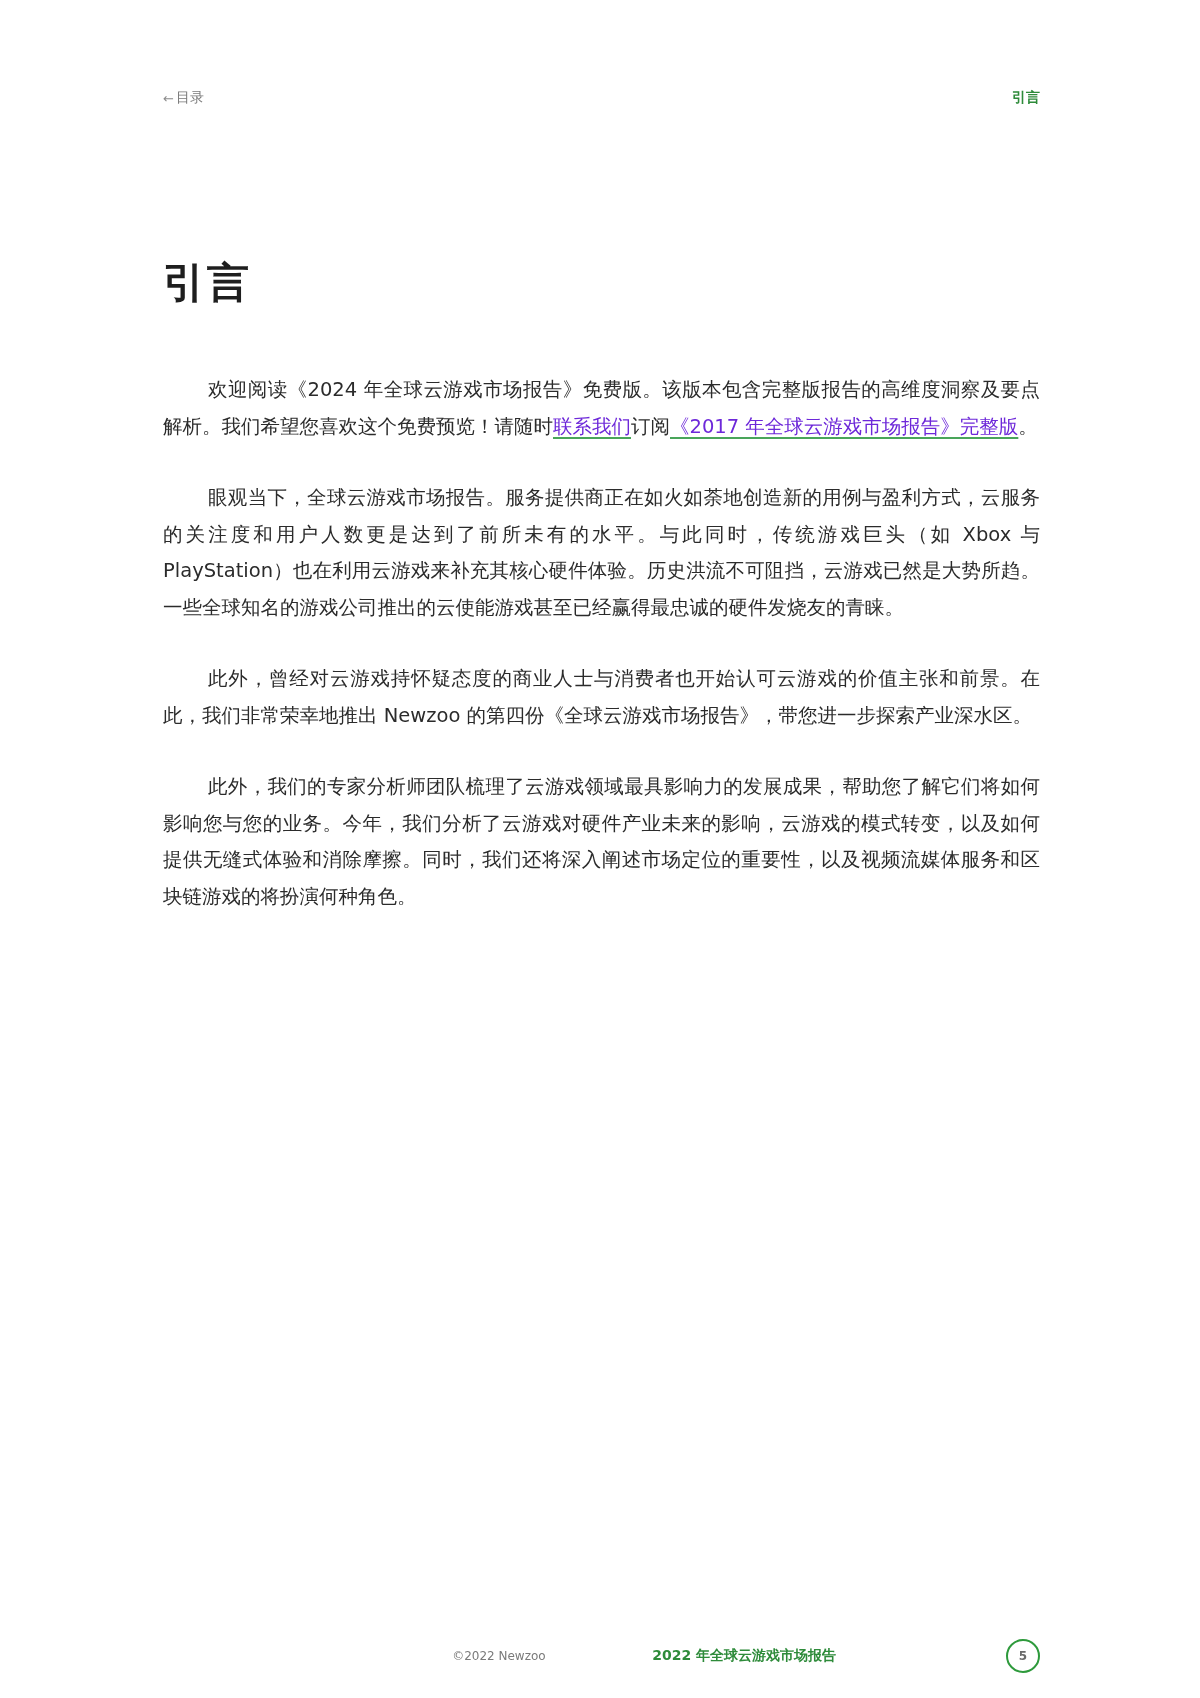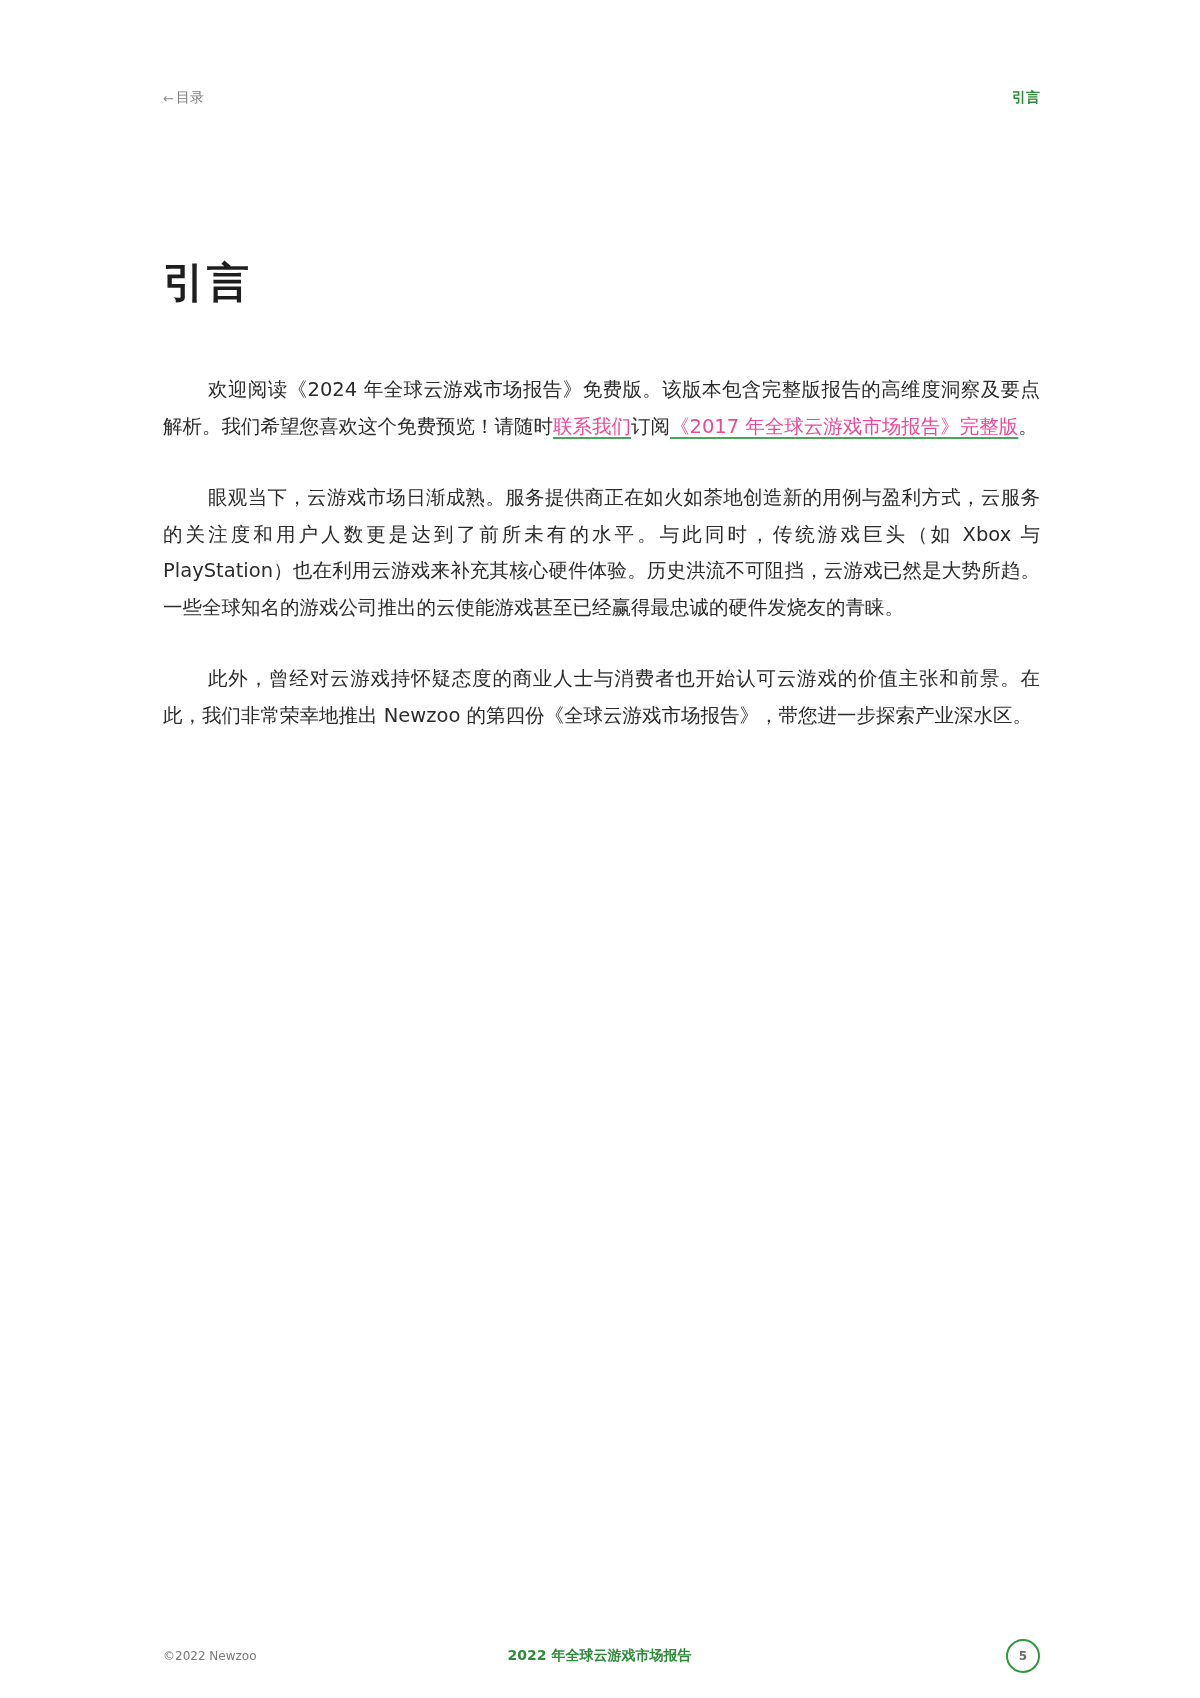--- a/index.html
+++ b/index.html
@@ -60,35 +60,35 @@
     }
     .para {
       margin: 0 0 35px 0;
       font-size: 19.5px;
       line-height: 36.5px;
       text-indent: 45px;
       text-align: justify;
       color: #2b2b2b;
     }
     .link {
-      color: #ec4899;
+      color: #6d28d9;
       text-decoration: underline;
       text-decoration-color: #49a55a;
       text-underline-offset: 4px;
       text-decoration-thickness: 2px;
     }
     .footer {
       position: absolute;
       top: 1638px;
       left: 163px;
       right: 160px;
       height: 36px;
       display: flex;
       align-items: center;
-      justify-content: space-between;
+      justify-content: flex-end;
     }
     .copyright {
       font-size: 12px;
       color: #7a7a7a;
       width: 200px;
     }
     .footer-title {
       font-size: 14px;
       font-weight: bold;
       color: #2e8b3a;
@@ -116,25 +116,26 @@
     <span>目录</span>
   </a>
   <span class="section-tag">引言</span>
 </div>
 
 <h1 class="page-title">引言</h1>
 
 <div class="content">
   <p class="para"><span>欢迎阅读《2024 年全球云游戏市场报告》免费版。该版本包含完整版报告的高维度洞察及要点解析。我们希望您喜欢这个免费预览！请随时</span><a class="link">联系我们</a><span>订阅</span><a class="link">《2017 年全球云游戏市场报告》完整版</a><span>。</span></p>
 
-  <p class="para">眼观当下，云游戏市场日渐成熟。服务提供商正在如火如荼地创造新的用例与盈利方式，云服务的关注度和用户人数更是达到了前所未有的水平。与此同时，传统游戏巨头（如 Xbox 与 PlayStation）也在利用云游戏来补充其核心硬件体验。历史洪流不可阻挡，云游戏已然是大势所趋。一些全球知名的游戏公司推出的云使能游戏甚至已经赢得最忠诚的硬件发烧友的青睐。</p>
+  <p class="para">眼观当下，全球云游戏市场报告。服务提供商正在如火如荼地创造新的用例与盈利方式，云服务的关注度和用户人数更是达到了前所未有的水平。与此同时，传统游戏巨头（如 Xbox 与 PlayStation）也在利用云游戏来补充其核心硬件体验。历史洪流不可阻挡，云游戏已然是大势所趋。一些全球知名的游戏公司推出的云使能游戏甚至已经赢得最忠诚的硬件发烧友的青睐。</p>
 
   <p class="para">此外，曾经对云游戏持怀疑态度的商业人士与消费者也开始认可云游戏的价值主张和前景。在此，我们非常荣幸地推出 Newzoo 的第四份《全球云游戏市场报告》，带您进一步探索产业深水区。</p>
 
 
+  <p class="para">此外，我们的专家分析师团队梳理了云游戏领域最具影响力的发展成果，帮助您了解它们将如何影响您与您的业务。今年，我们分析了云游戏对硬件产业未来的影响，云游戏的模式转变，以及如何提供无缝式体验和消除摩擦。同时，我们还将深入阐述市场定位的重要性，以及视频流媒体服务和区块链游戏的将扮演何种角色。</p>
 
 </div>
 
 <div class="footer">
   <span class="copyright">©2022 Newzoo</span>
   <span class="footer-title">2022 年全球云游戏市场报告</span>
   <span class="page-number">5</span>
 </div>
 
 </body></html>

